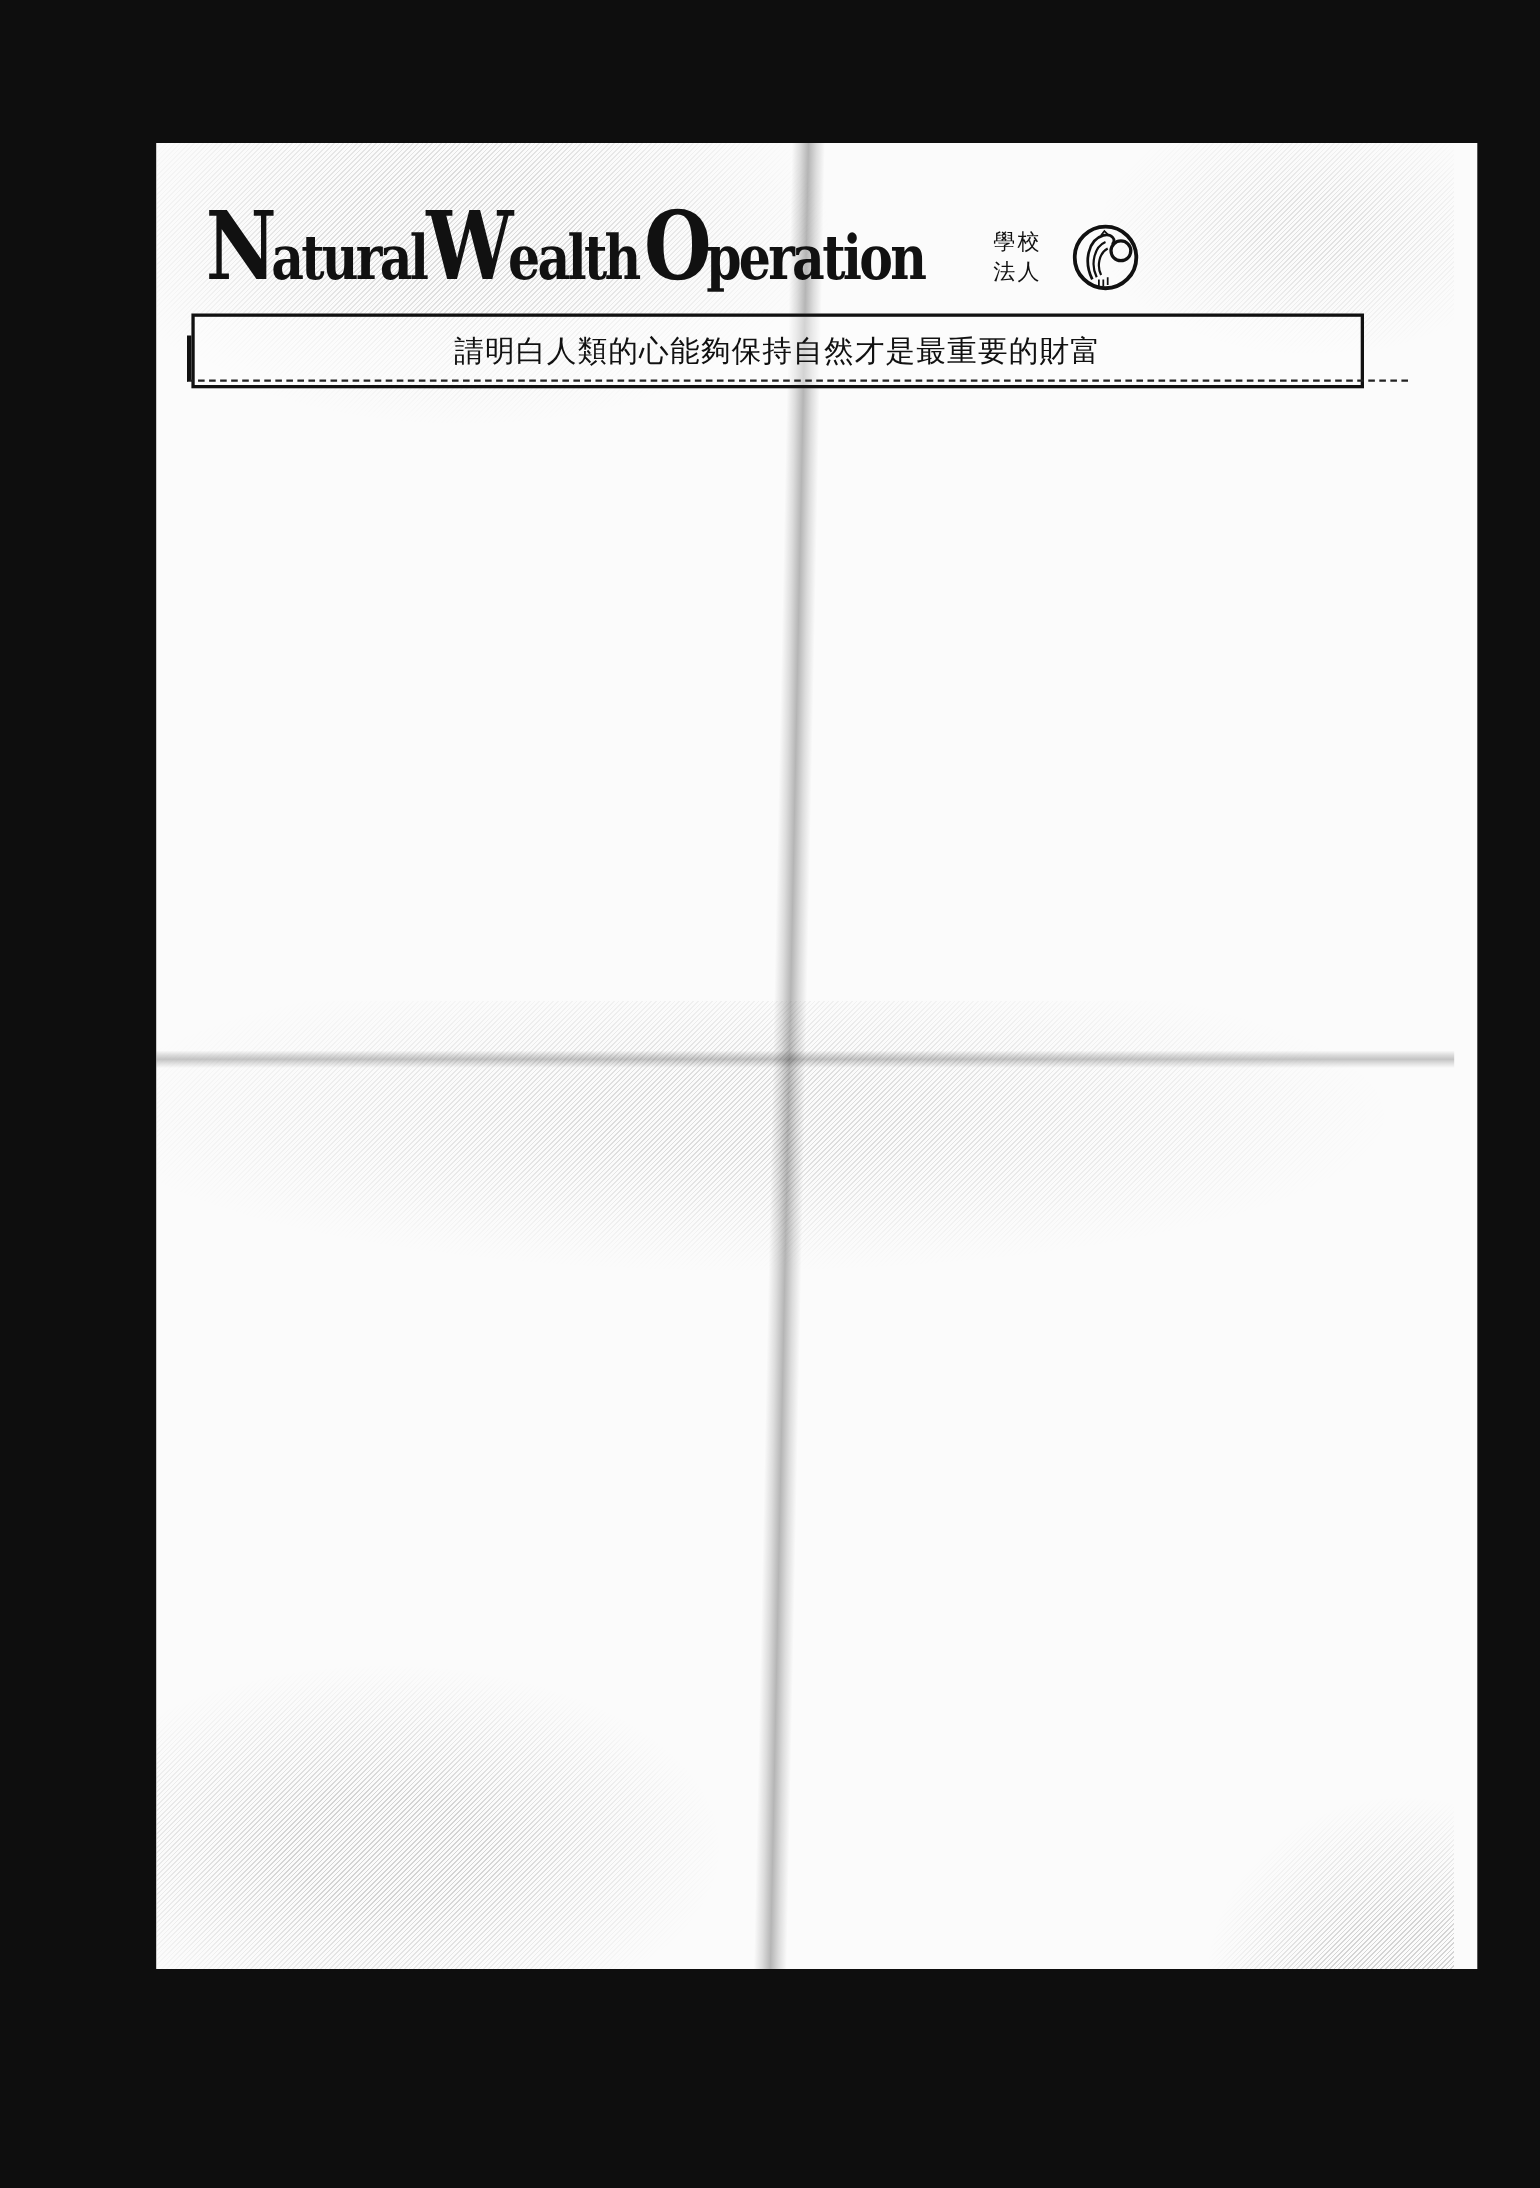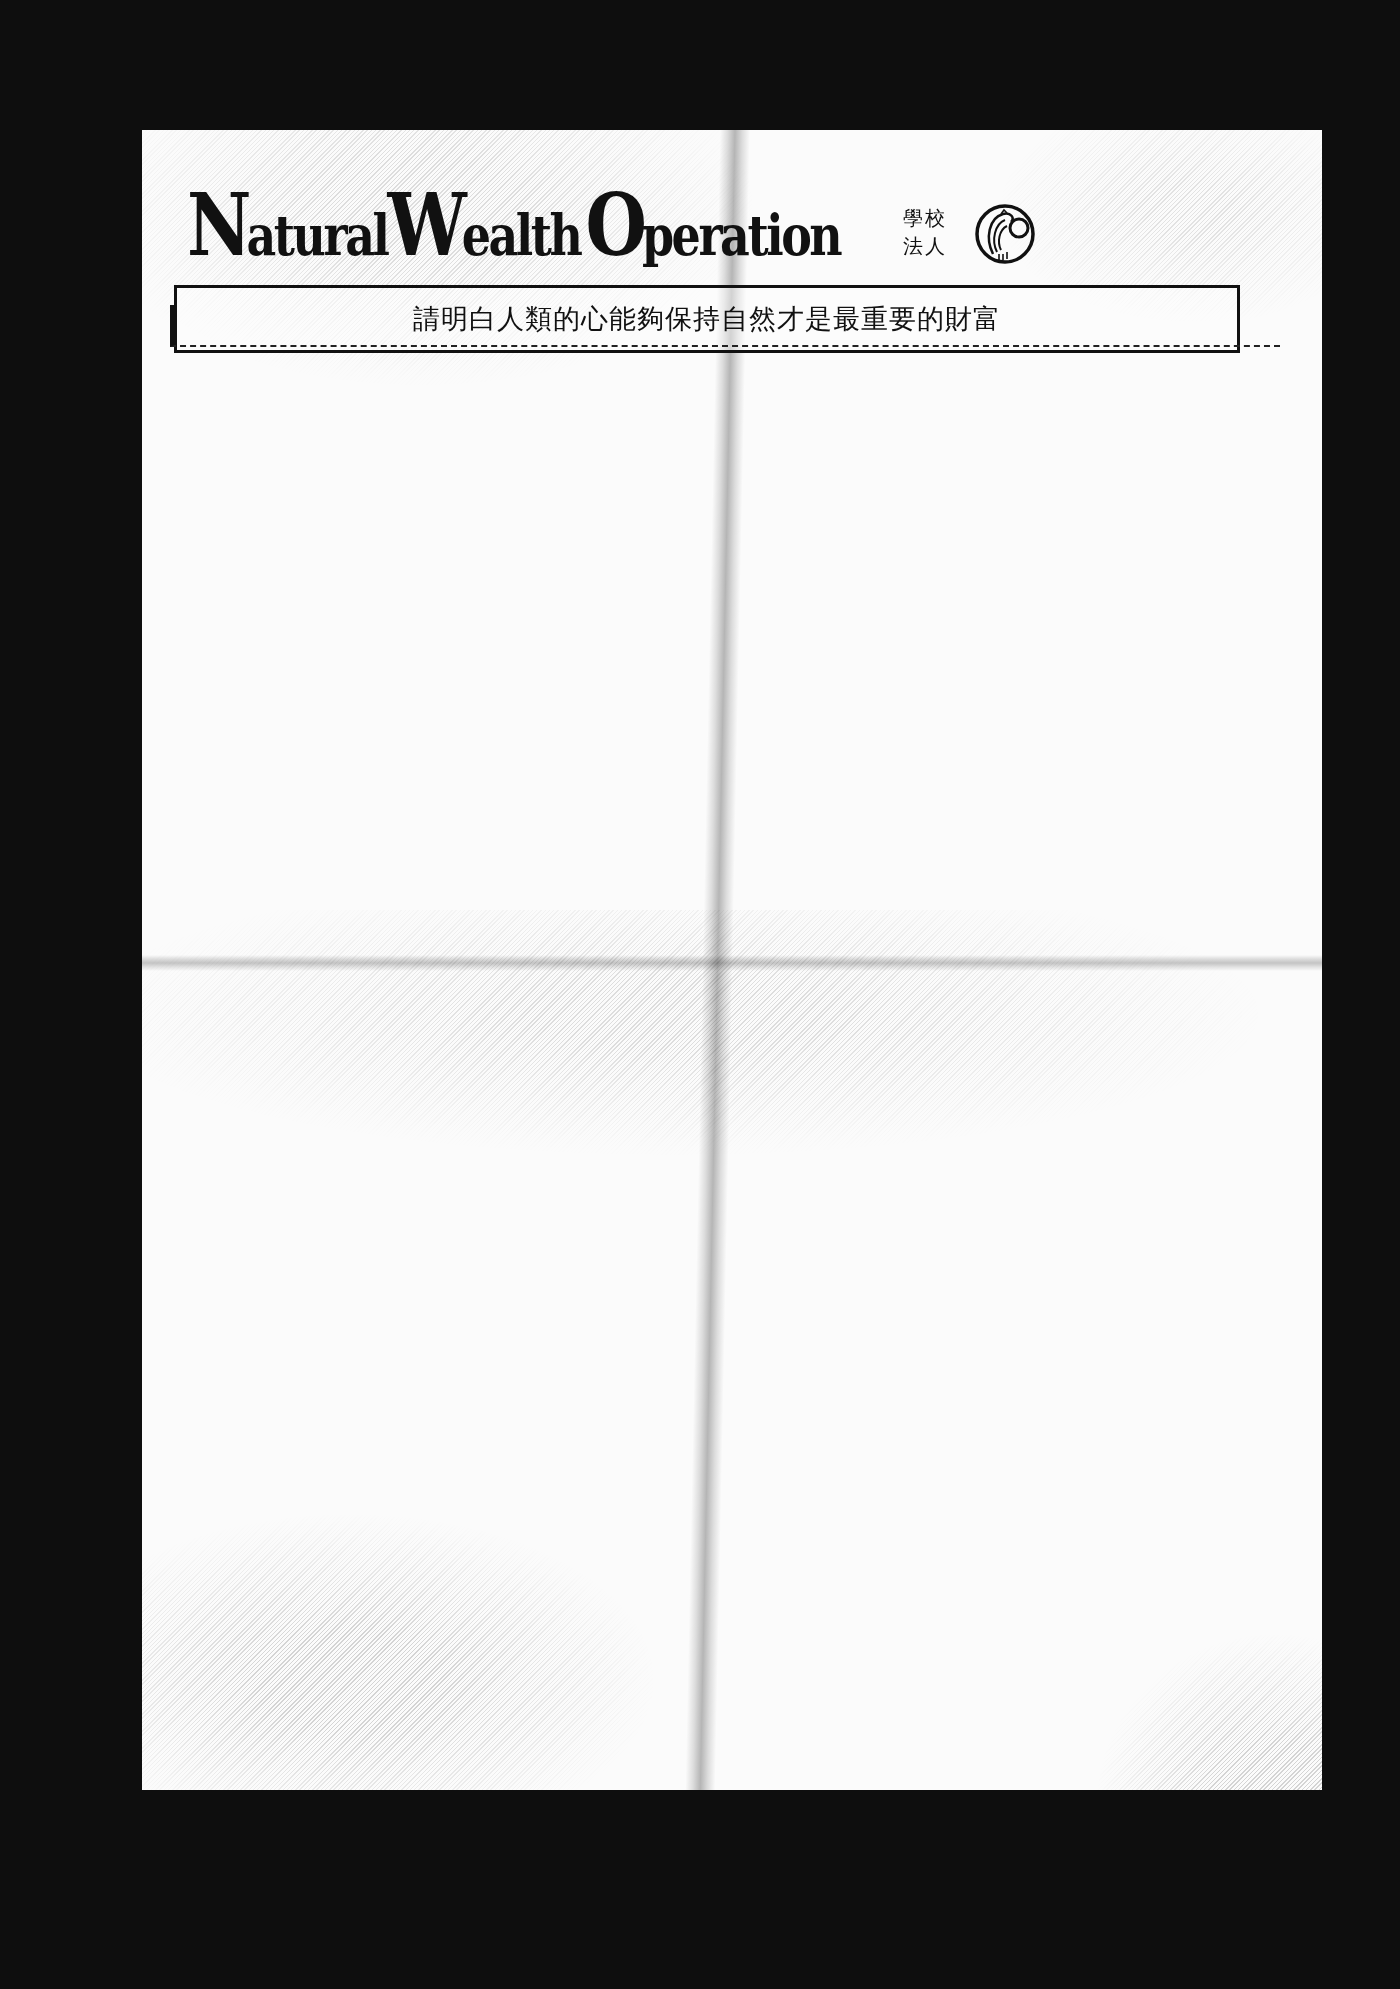--- a/index.html
+++ b/index.html
@@ -10,20 +10,21 @@
     overflow: hidden;
     font-family: "DejaVu Sans", "Liberation Sans", sans-serif;
     color: #111;
   }
   .paper {
     position: absolute;
     left: 142px; top: 130px;
     width: 1180px; height: 1660px;
     background: #fbfbfb;
     overflow: hidden;
+    padding-left: 21px;
   }
   
   .tex {
     position: absolute; pointer-events: none;
     background-image: repeating-linear-gradient(135deg, rgba(0,0,0,0.22) 0 1px, transparent 1px 3px);
     filter: blur(0.2px);
   }
   .tex.t1 { left: 0; top: 0; width: 620px; height: 260px; opacity: .55;
     -webkit-mask-image: radial-gradient(ellipse at 45% 30%, #000 20%, transparent 70%);
             mask-image: radial-gradient(ellipse at 45% 30%, #000 20%, transparent 70%); }
@@ -63,21 +64,21 @@
     letter-spacing: -3px;
     transform: scaleX(0.82);
     transform-origin: left bottom;
     white-space: nowrap;
     line-height: 1;
     color: #111;
   }
   .brand .cap { font-size: 86px; letter-spacing: -6px; }
   .corp {
     position: absolute; left: 716px; bottom: 6px;
-    font-family: Liberation Mono, monospace;
+    font-family: Liberation Serif, serif;
     font-size: 20px; line-height: 28px; width: 48px;
     letter-spacing: 2px;
   }
   .emblem {
     position: absolute; left: 788px; bottom: 2px;
     width: 64px; height: 64px;
   }
   .school-name {
     position: absolute; left: 860px; bottom: 0;
     font-family: "DejaVu Serif", serif;

